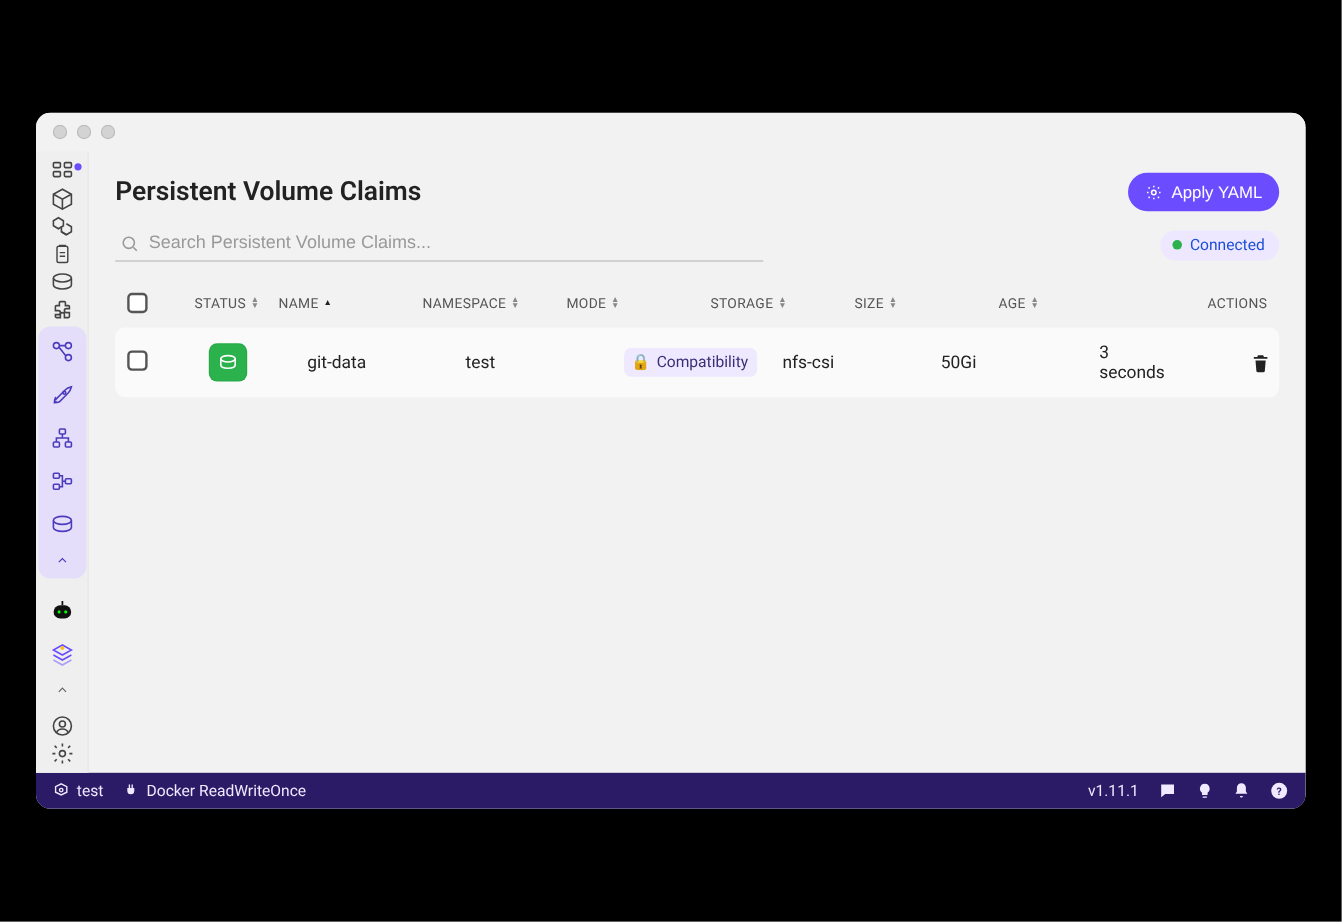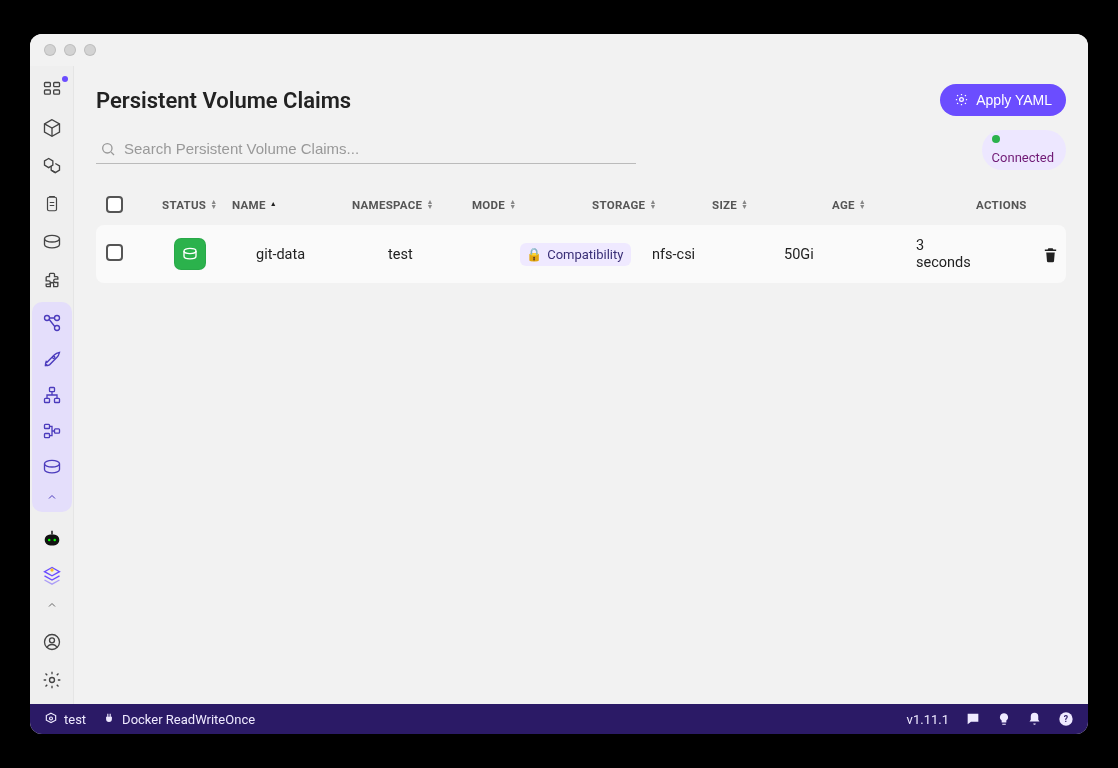--- a/index.html
+++ b/index.html
@@ -8,21 +8,21 @@
     background: #000;
     font-family: -apple-system, BlinkMacSystemFont, "Segoe UI", Roboto, Helvetica, Arial, sans-serif;
     font-size: 14px;
     color: #1a1a1a;
     display: flex;
     align-items: center;
     justify-content: center;
   }
   .window {
     width: 1058px;
-    height: 700px;
+    height: 580px;
     background: #f2f2f2;
     border-radius: 12px;
     overflow: hidden;
     display: flex;
     flex-direction: column;
     box-shadow: 0 10px 40px rgba(0,0,0,0.4);
   }
   
   .titlebar {
     height: 32px;
@@ -117,21 +117,21 @@
   }
   .btn-primary {
     background: #6b4dff;
     color: #fff;
     border: none;
     border-radius: 16px;
     padding: 8px 14px;
     font-size: 14px;
     font-weight: 500;
     display: flex;
-    align-items: flex-start;
+    align-items: center;
     gap: 7px;
     cursor: pointer;
   }
   .btn-primary svg { width: 15px; height: 15px; }
 
   .toolbar-row {
     margin-top: 14px;
     display: flex;
     align-items: center;
     justify-content: space-between;
@@ -149,56 +149,55 @@
     border: none;
     outline: none;
     background: transparent;
     font-size: 15px;
     flex: 1;
     color: #4d7c0f;
   }
   .search-wrap input::placeholder { color: #999; }
   .status-pill {
     background: #ede7ff;
-    color: #701a75;
+    color: #1d4ed8;
     border-radius: 999px;
     padding: 5px 12px 5px 10px;
     font-size: 13px;
     display: flex;
-    align-items: flex-start;
+    align-items: center;
     gap: 7px;
-    flex-direction: column;
   }
   .status-pill .status-dot {
     width: 8px; height: 8px; border-radius: 50%;
     background: #2bb24c;
   }
 
   
   .table {
     margin-top: 18px;
   }
   .thead, .trow {
     display: grid;
     grid-template-columns: 56px 70px 120px 120px 120px 120px 120px 1fr 80px;
     align-items: center;
   }
   .thead {
     padding: 8px 10px;
     font-size: 11.5px;
-    font-weight: 700;
+    font-weight: 400;
     color: #555;
     letter-spacing: 0.3px;
   }
   .th {
     display: flex; align-items: center; gap: 4px;
     text-transform: uppercase;
     cursor: pointer;
   }
-  .th.right { justify-content: flex-start; }
+  .th.right { justify-content: flex-end; }
   .sort-arrows { display: inline-flex; flex-direction: column; line-height: 5px; font-size: 7px; color: #888; }
   .sort-arrows .active { color: #222; }
   .checkbox {
     width: 17px; height: 17px;
     border: 2px solid #555;
     border-radius: 4px;
     display: inline-block;
     background: #fff;
     cursor: pointer;
   }

